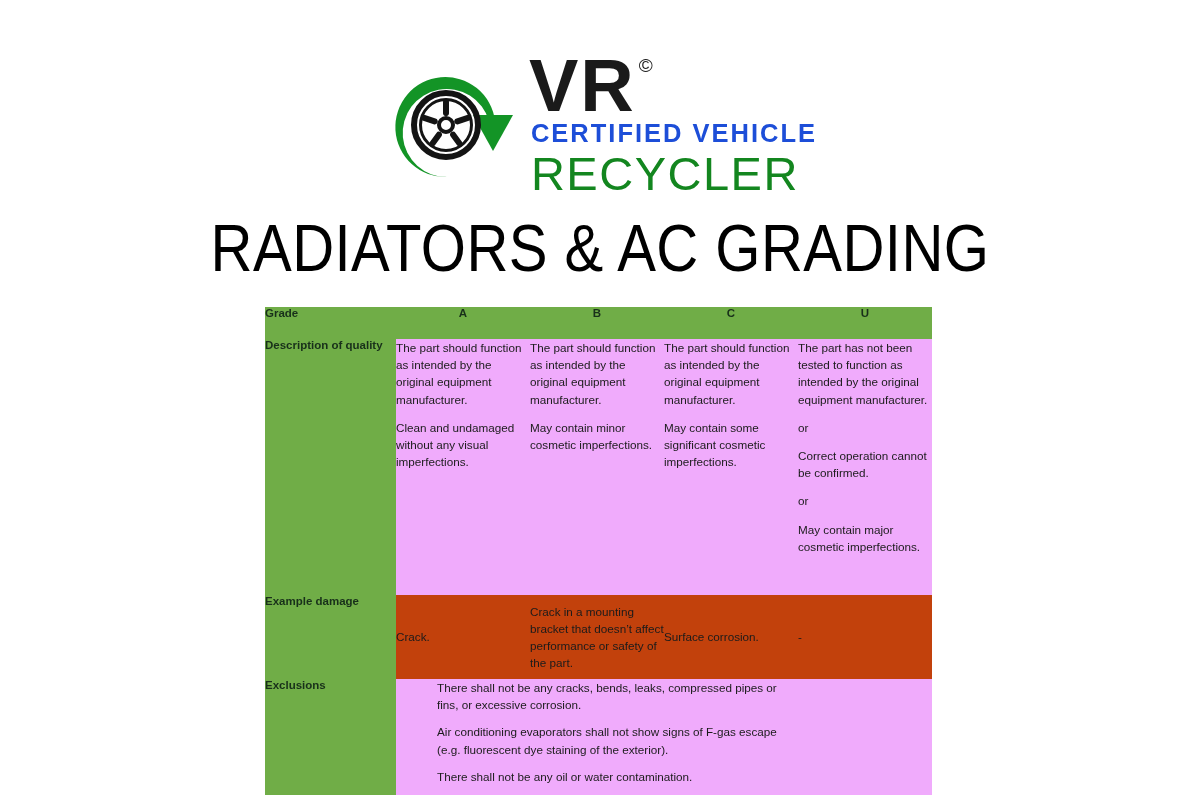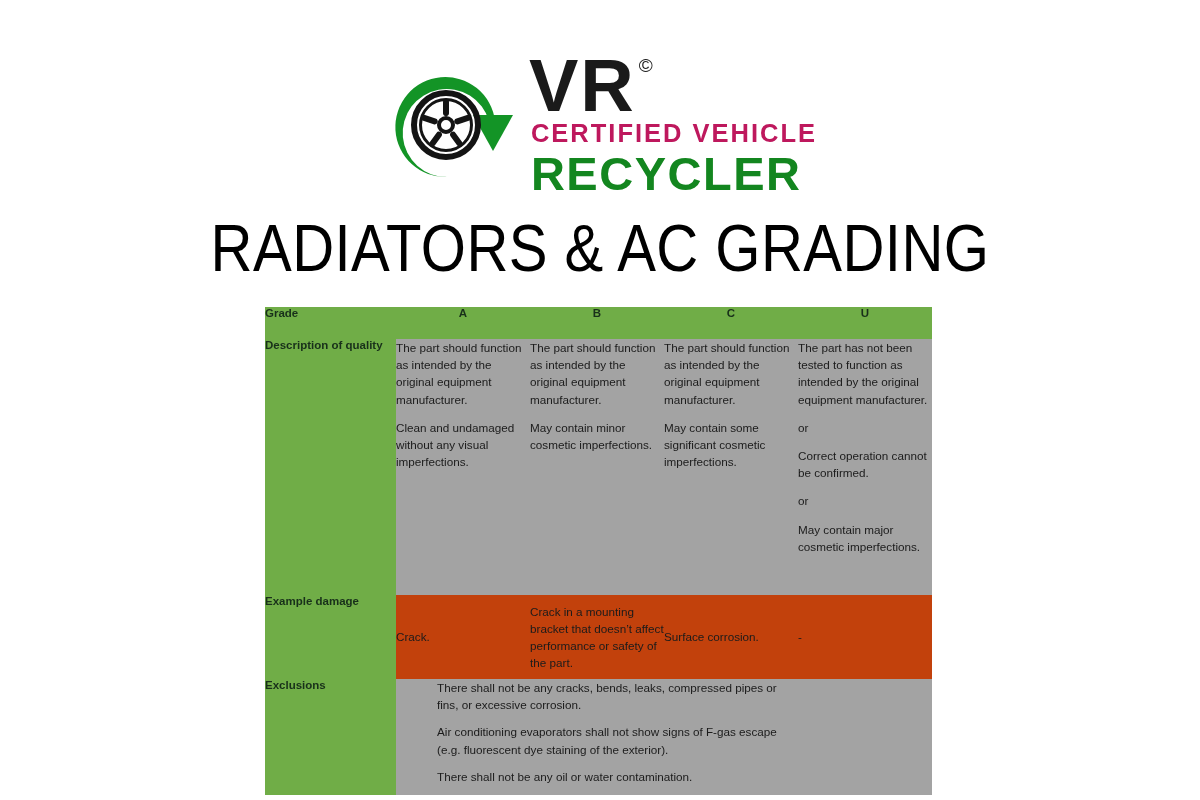--- a/index.html
+++ b/index.html
@@ -64,27 +64,27 @@
     font-size: 19px;
     color: #1a1a1a;
     line-height: 1;
     margin-left: 3px;
     margin-top: 2px;
   }
   .logo-row2 {
     font-size: 25.5px;
     font-weight: 700;
     letter-spacing: 2.0px;
-    color: #be185d;
+    color: #1d4ed8;
     margin-top: 1px;
     margin-left: 2px;
   }
   .logo-row3 {
     font-size: 47px;
-    font-weight: 700;
+    font-weight: 400;
     letter-spacing: 1.5px;
     color: #13861f;
     line-height: 1.02;
     margin-top: 2px;
     margin-left: 2px;
   }
 
   
   .page-title {
     position: absolute;
@@ -153,21 +153,21 @@
     line-height: 1.47;
     color: #1b1b1b;
     padding: 8px 9px 10px 9px;
     border-right: 2px solid #ffffff;
     border-bottom: 2px solid #ffffff;
   }
   .body-cell.last { border-right: 0; }
   .body-cell p { margin: 0 0 11px 0; }
   .body-cell p:last-child { margin-bottom: 0; }
 
-  .tone-mid   { background: #a3a3a3; }
+  .tone-mid   { background: #f0abfc; }
   .tone-light { background: #c2410c; }
 
   tr.row-desc td.body-cell  { height: 256px; }
   tr.row-ex   td.body-cell  { height: 84px; vertical-align: middle; }
   tr.row-ex   td.body-cell p { margin-bottom: 0; }
   tr.row-excl td.body-cell  { height: 113px; vertical-align: middle; padding-left: 41px; }
   tr.row-excl td.body-cell p { margin-bottom: 10px; }
 </style>
 </head>
 <body>

